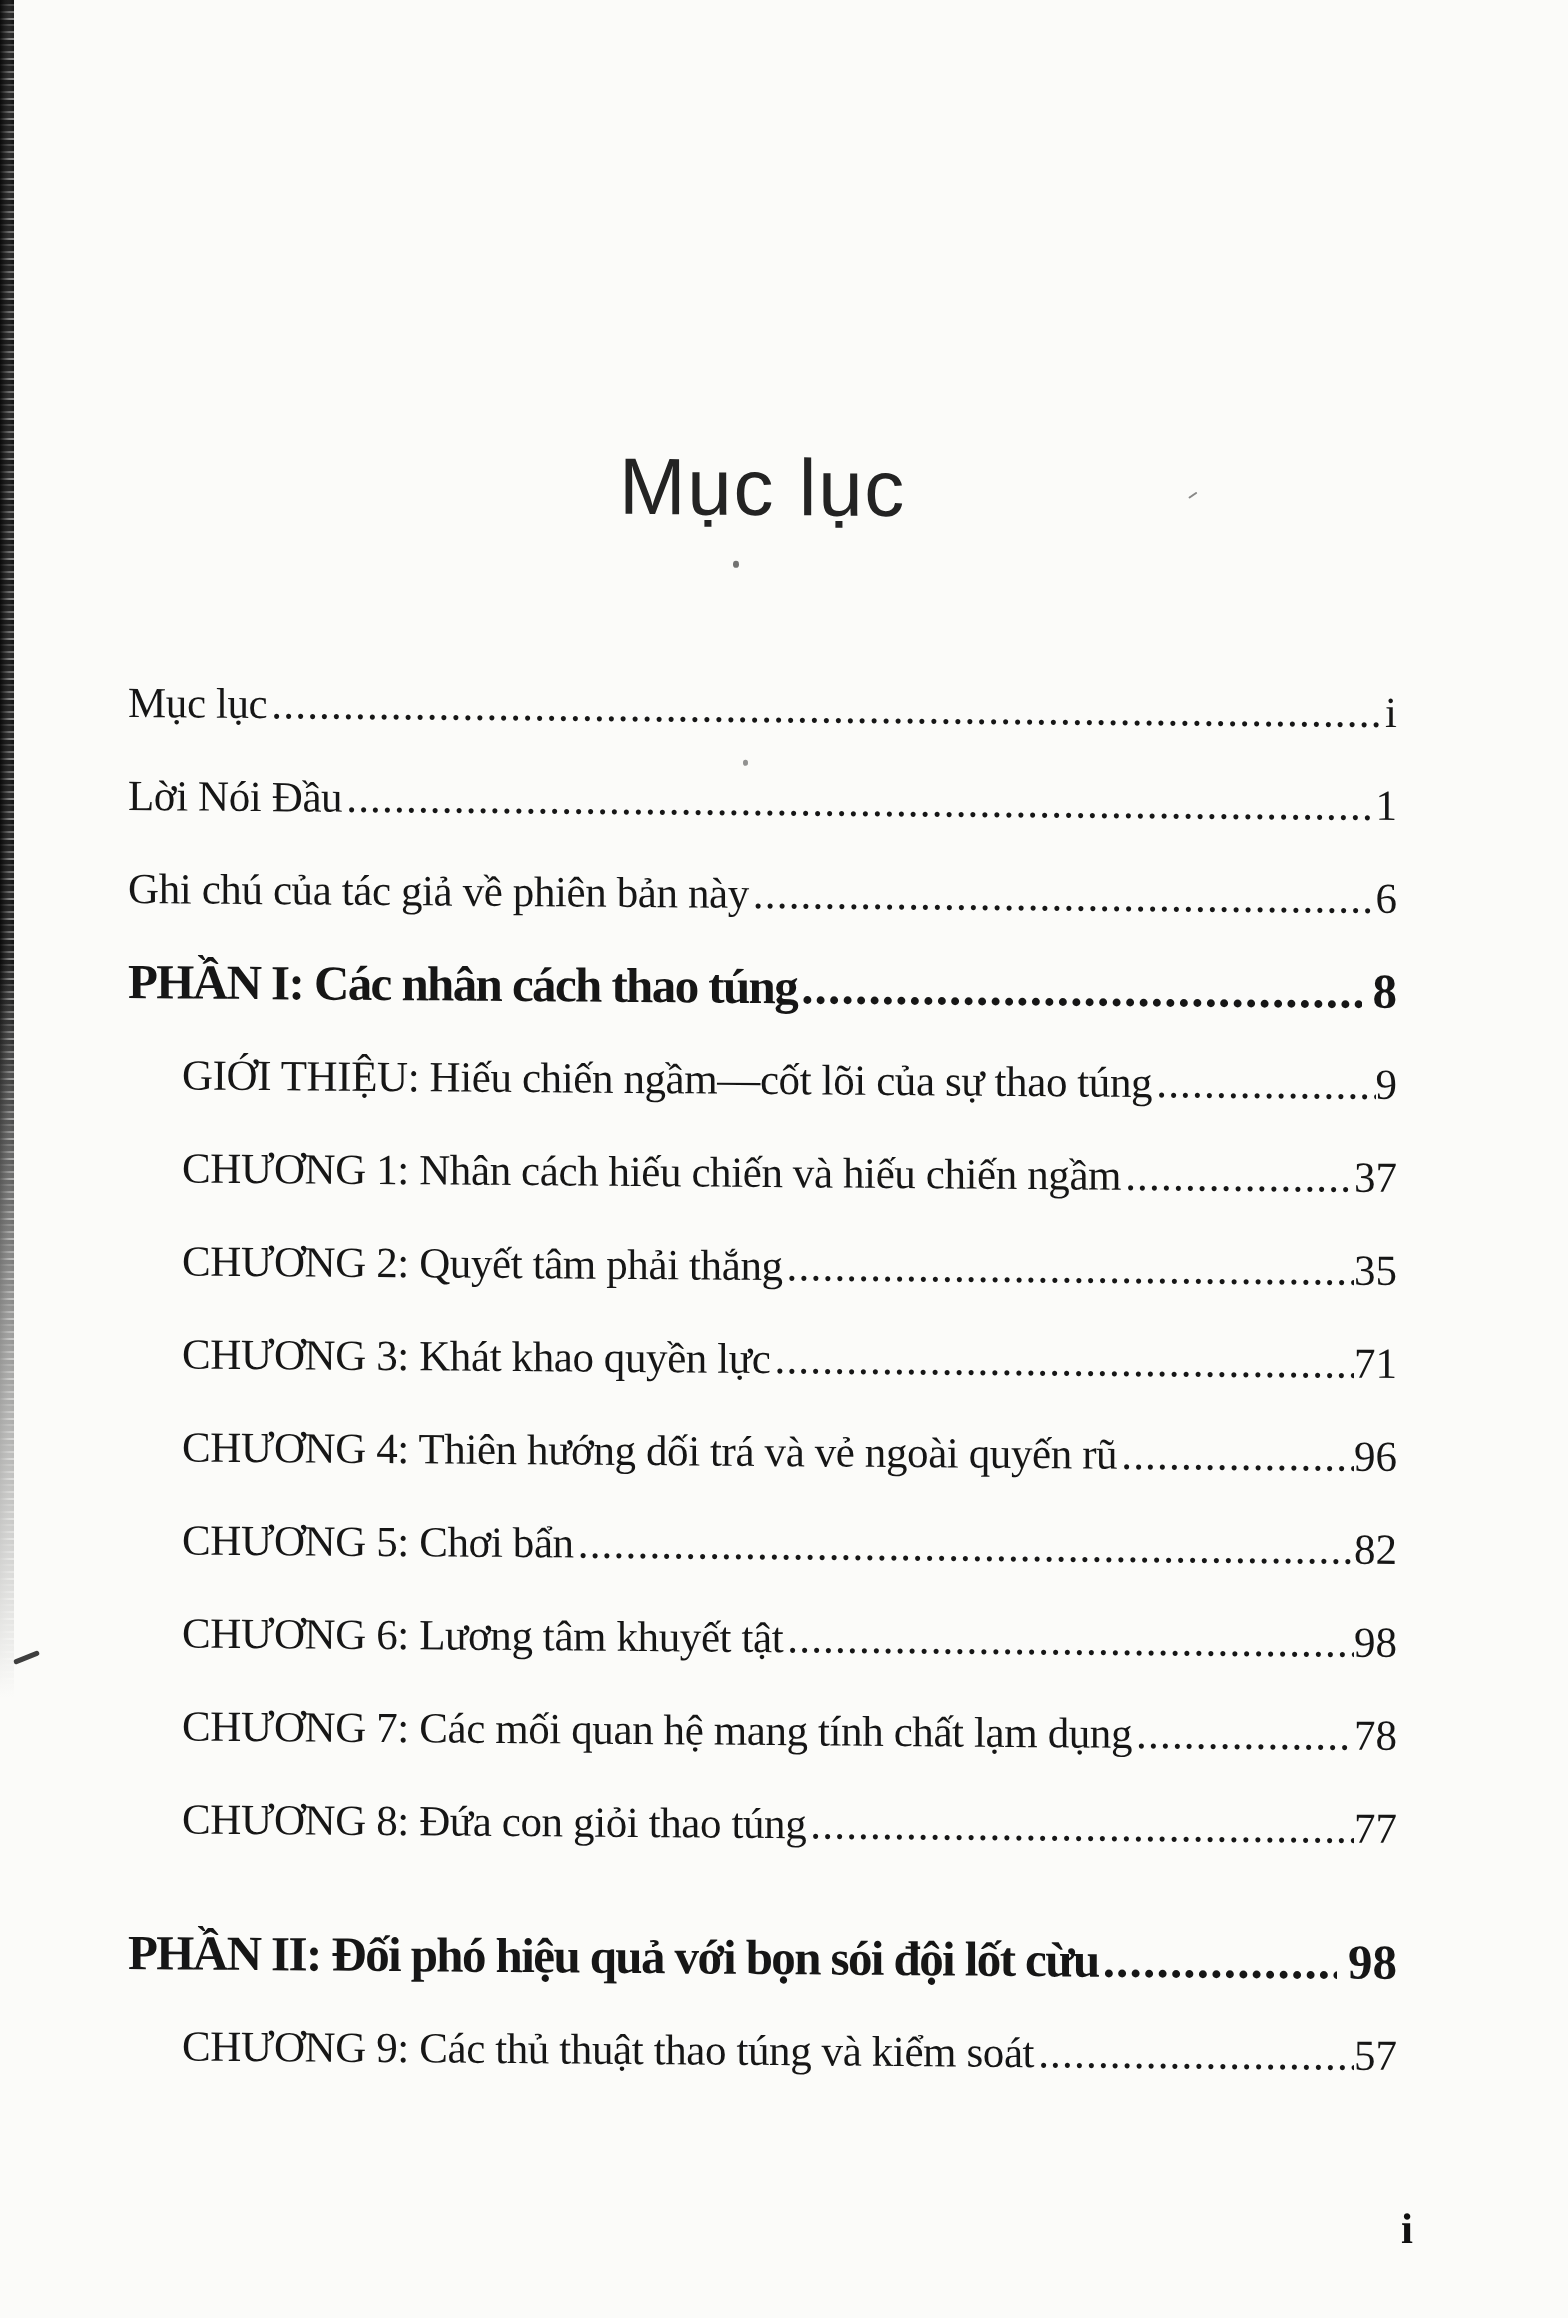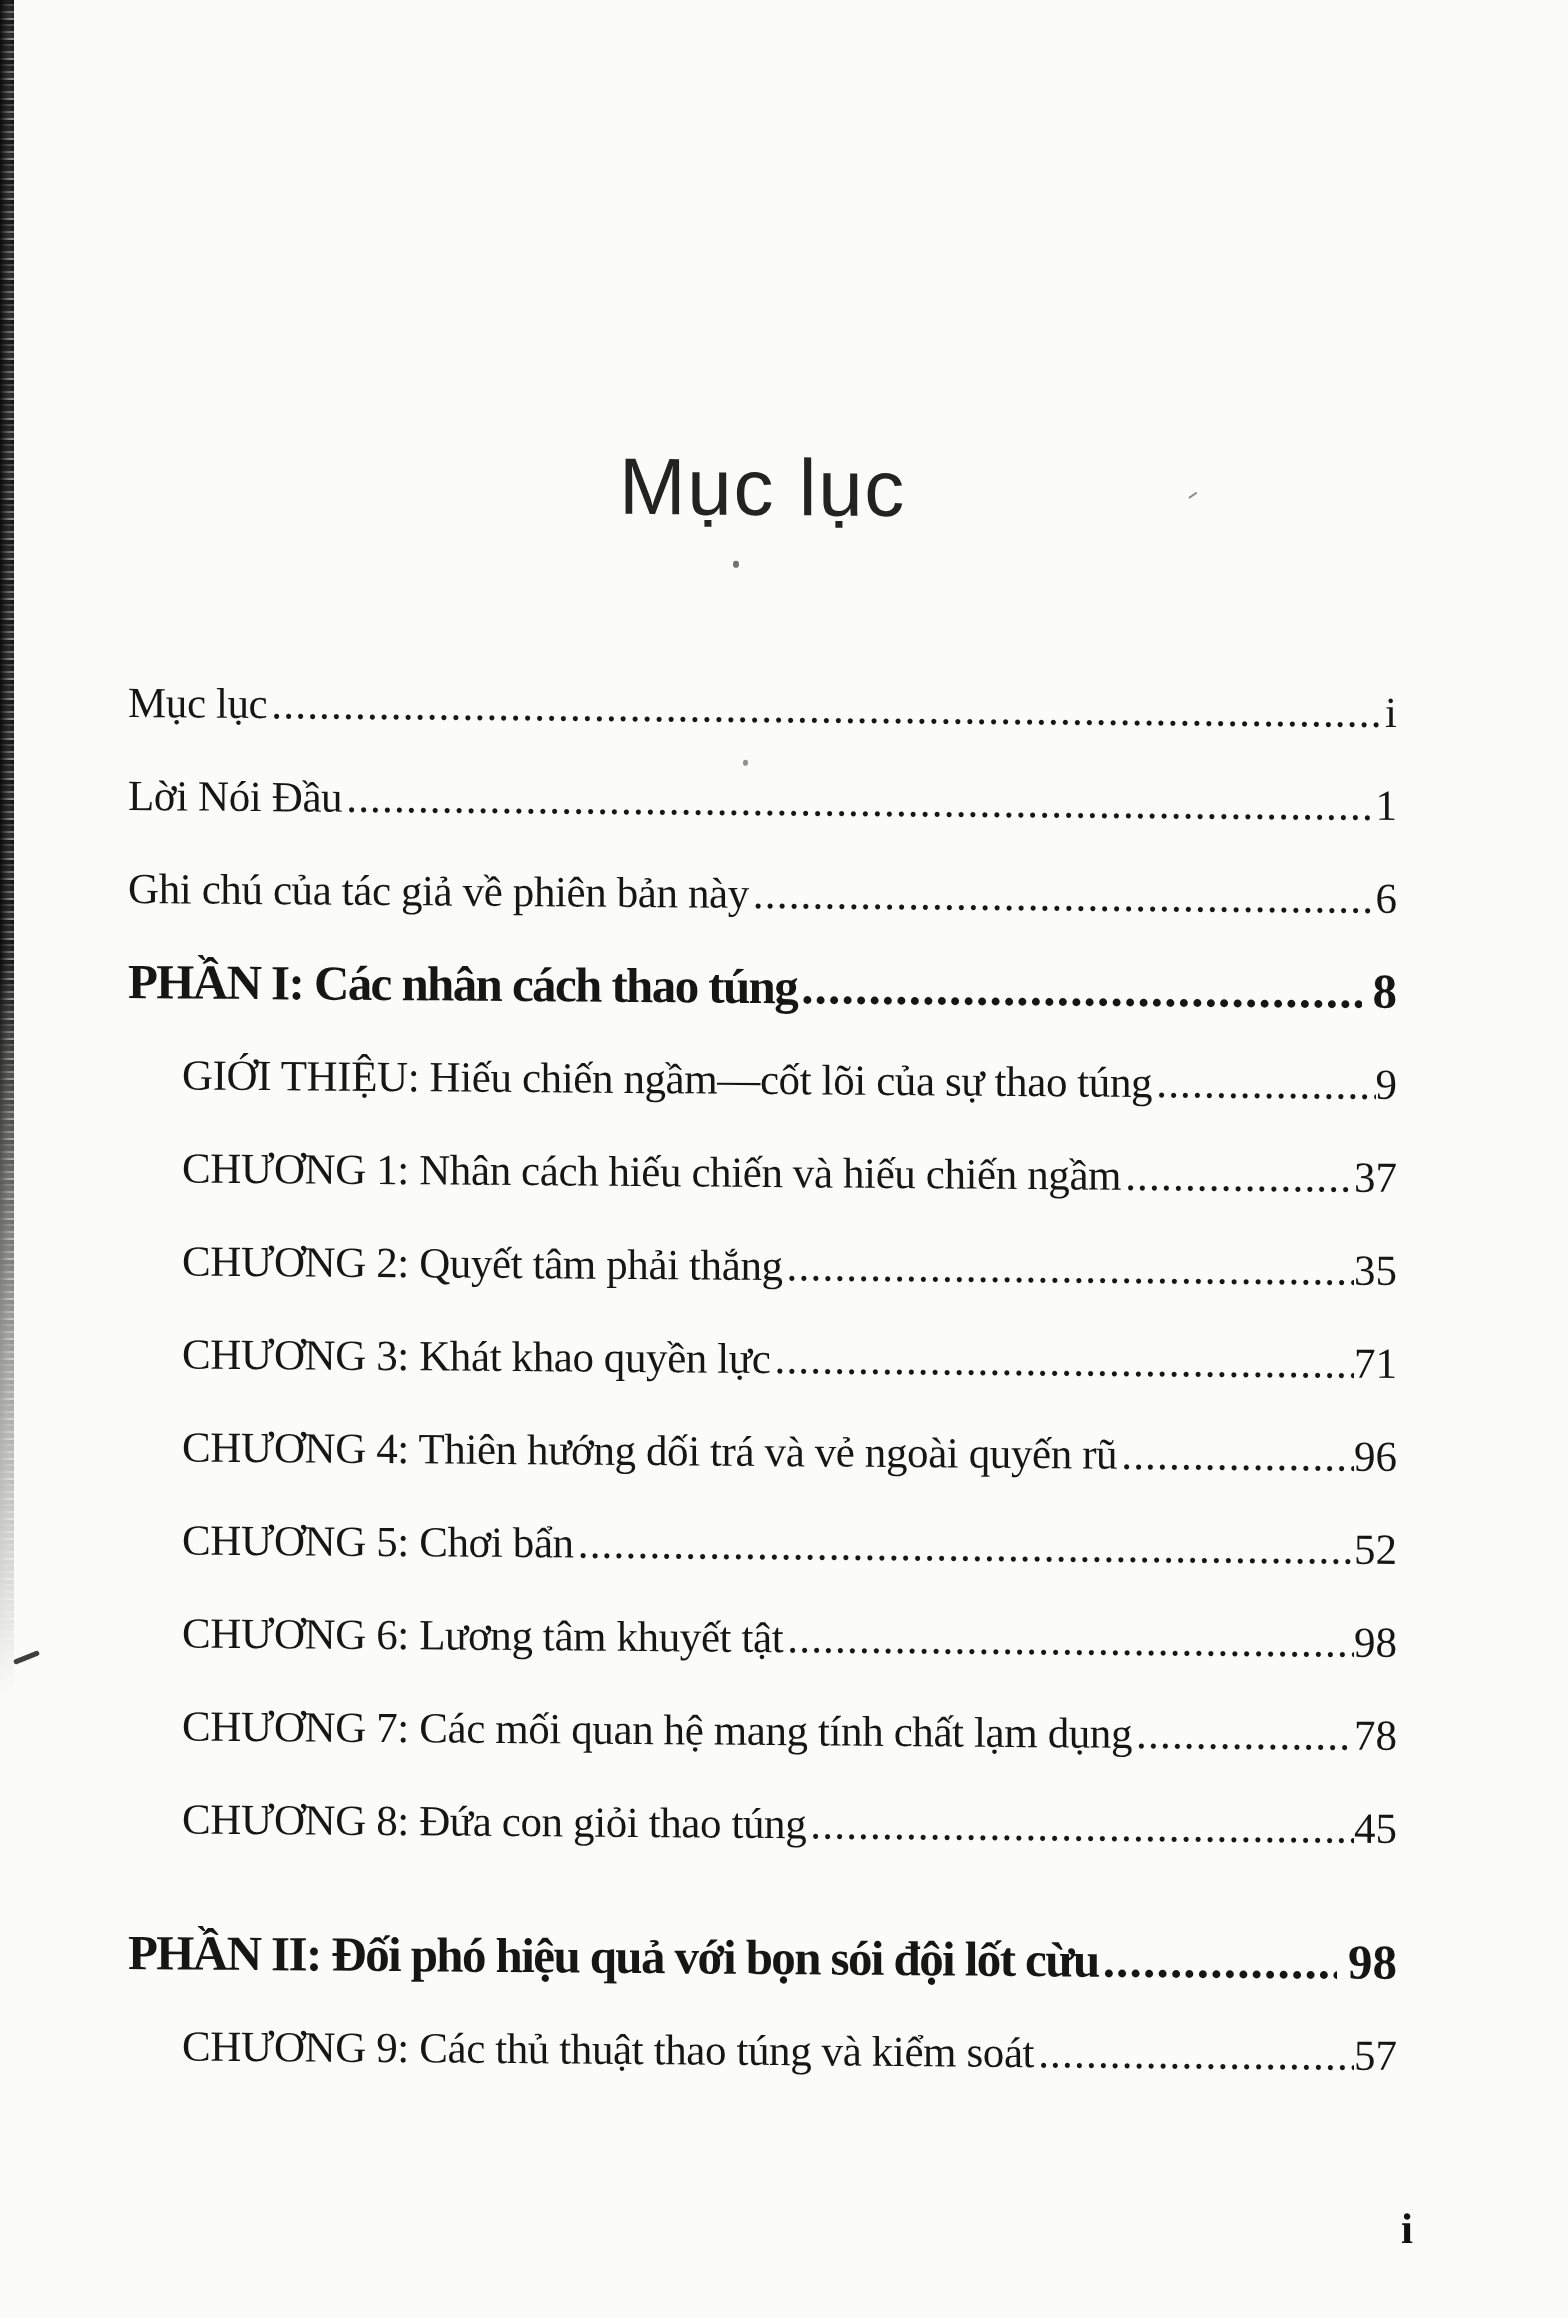--- a/index.html
+++ b/index.html
@@ -218,36 +218,36 @@
         <span class="page">71</span>
       </div>
       <div class="row chapter">
         <span class="label">CHƯƠNG 4: Thiên hướng dối trá và vẻ ngoài quyến rũ</span>
         <span class="dots">............................................................................................................................................................................................................................</span>
         <span class="page">96</span>
       </div>
       <div class="row chapter">
         <span class="label">CHƯƠNG 5: Chơi bẩn</span>
         <span class="dots">............................................................................................................................................................................................................................</span>
-        <span class="page">52</span>
+        <span class="page">82</span>
       </div>
       <div class="row chapter">
         <span class="label">CHƯƠNG 6: Lương tâm khuyết tật</span>
         <span class="dots">............................................................................................................................................................................................................................</span>
         <span class="page">98</span>
       </div>
       <div class="row chapter">
         <span class="label">CHƯƠNG 7: Các mối quan hệ mang tính chất lạm dụng</span>
         <span class="dots">............................................................................................................................................................................................................................</span>
         <span class="page">78</span>
       </div>
       <div class="row chapter">
         <span class="label">CHƯƠNG 8: Đứa con giỏi thao túng</span>
         <span class="dots">............................................................................................................................................................................................................................</span>
-        <span class="page">45</span>
+        <span class="page">77</span>
       </div>
       <div class="row part gap-before">
         <span class="label">PHẦN II: Đối phó hiệu quả với bọn sói đội lốt cừu</span>
         <span class="dots">............................................................................................................................................................................................................................</span>
         <span class="page">98</span>
       </div>
       <div class="row chapter">
         <span class="label">CHƯƠNG 9: Các thủ thuật thao túng và kiểm soát</span>
         <span class="dots">............................................................................................................................................................................................................................</span>
         <span class="page">57</span>

